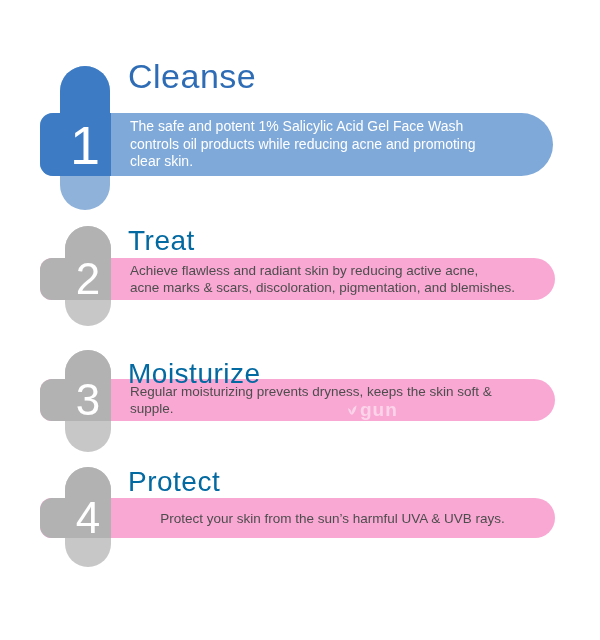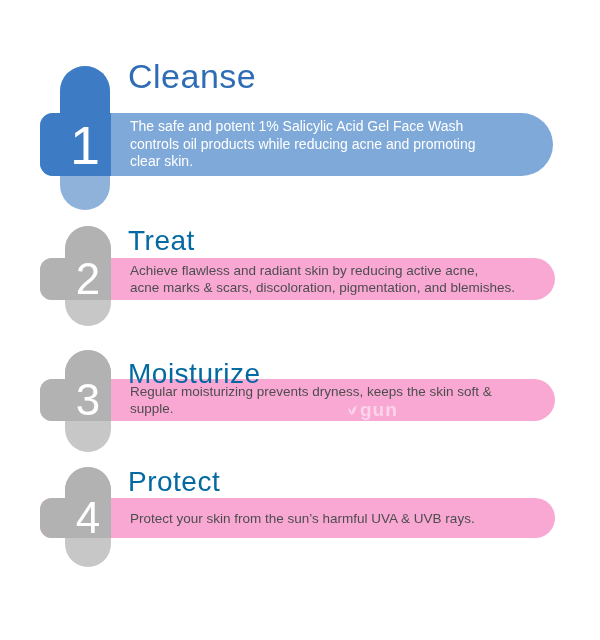--- a/index.html
+++ b/index.html
@@ -68,21 +68,21 @@
 
   
   .s3 .bar   { top: 379px; height: 42px; }
   .s3 .tail  { top: 350px; height: 102px; }
   .s3 .pill  { top: 350px; height: 71px; }
   .s3 .stub  { top: 379px; height: 42px; }
   .s3 .number{ top: 379px; height: 42px; }
   .s3 .title { top: 360px; }
 
   
-  .s4 .bar   { top: 498px; height: 40px; }
+  .s4 .bar   { top: 498px; height: 40px; text-align: center; }
   .s4 .tail  { top: 467px; height: 100px; }
   .s4 .pill  { top: 467px; height: 71px; }
   .s4 .stub  { top: 498px; height: 40px; }
   .s4 .number{ top: 498px; height: 40px; }
   .s4 .title { top: 468px; }
 
   
   .watermark {
     position: absolute;
     left: 346px;

